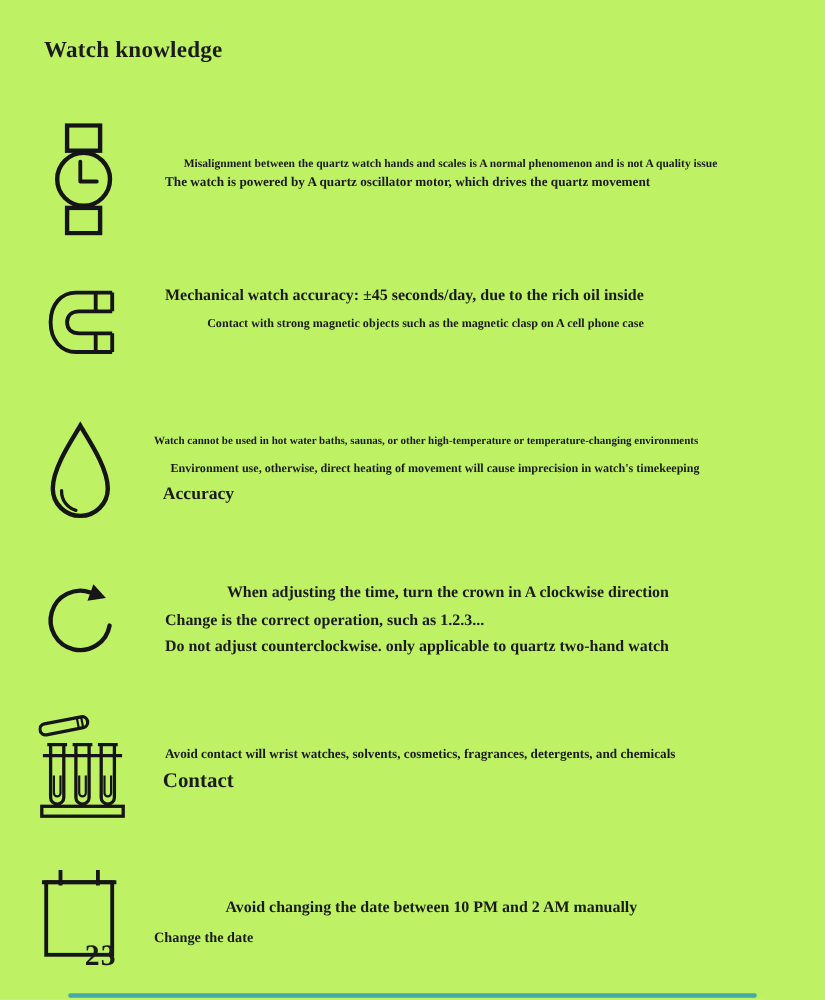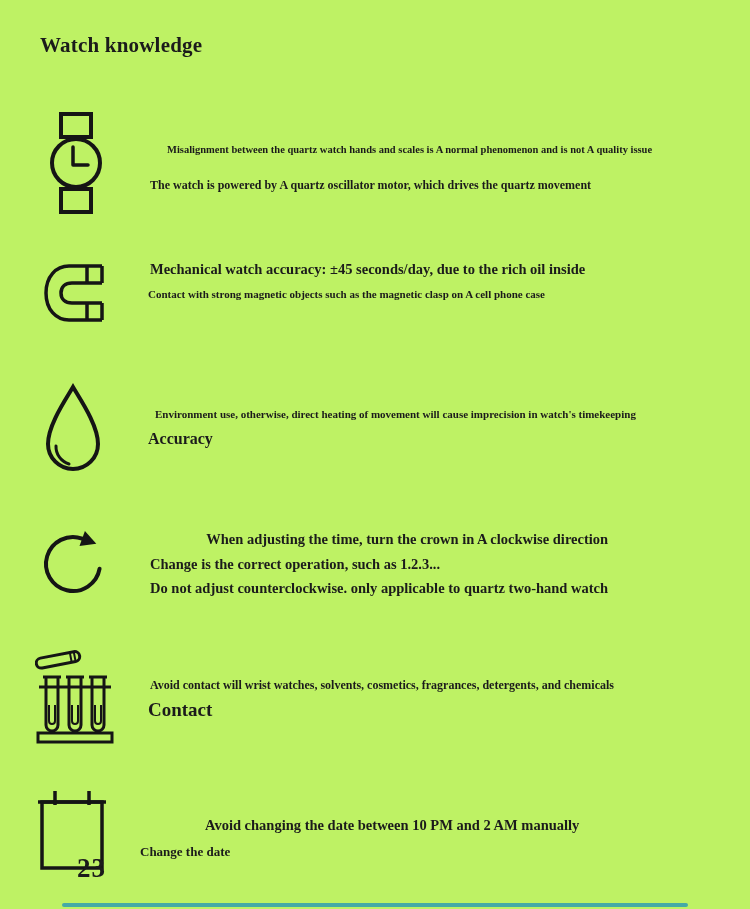--- a/index.html
+++ b/index.html
@@ -13,24 +13,24 @@
     font-size:21px; font-weight:700; letter-spacing:0.2px;
   }
   .icon { position:absolute; }
   .icon svg { display:block; }
   .txt { position:absolute; }
   .txt p { font-weight:700; line-height:1.15; white-space:nowrap; color:#1b1b1b; }
 
   .icon-s1 { left:45px;  top:112px; }
   .txt-s1  { left:150px; top:144px; }
   .s1l1 { font-size:10.5px; margin-left:17px; }
-  .s1l2 { font-size:12px;   margin-top:23px; }
+  .s1l2 { font-size:12px;   margin-top:3px; }
 
   .icon-s2 { left:42px;  top:262px; }
-  .txt-s2  { left:150px; top:261px; }
+  .txt-s2  { left:150px; top:261px;text-align:right; }
   .s2l1 { font-size:14.5px; }
   .s2l2 { font-size:12px; margin-top:8px;  margin-left:7px; }
   .s2l3 { font-size:11px; margin-top:10px; margin-left:-2px; }
 
   .icon-s3 { left:40px;  top:383px; }
   .txt-s3  { left:140px; top:396px; }
   .s3l1 { font-size:10px; }
   .s3l2 { font-size:11px; margin-top:12px; margin-left:15px; }
   .s3l3 { font-size:16px; margin-top:9px;  margin-left:8px; }
 
@@ -94,20 +94,21 @@
 
   <div class="icon icon-s3">
     <svg viewBox="0 0 66 92" width="66" height="92" aria-hidden="true">
       <g fill="none" stroke="#151515" stroke-width="4">
         <path d="M33 4 C26 16 8 42 8 61 a25 25 0 0 0 50 0 C58 42 40 16 33 4 Z"></path>
         <path d="M16 63 a18 18 0 0 0 13 18" stroke-width="3" stroke-linecap="round"></path>
       </g>
     </svg>
   </div>
   <div class="txt txt-s3">
+    <p class="s3l1">Watch cannot be used in hot water baths, saunas, or other high-temperature or temperature-changing environments</p>
     <p class="s3l2">Environment use, otherwise, direct heating of movement will cause imprecision in watch's timekeeping</p>
     <p class="s3l3">Accuracy</p>
   </div>
 
   <div class="icon icon-s4">
     <svg viewBox="0 0 66 78" width="66" height="78" aria-hidden="true">
       <path d="M59.6 47.7 A27 27 0 1 1 42.2 17.6" fill="none" stroke="#151515" stroke-width="4" stroke-linecap="round"></path>
       <polygon points="56.3,22.7 39.5,25.1 44.9,10.1" fill="#151515"></polygon>
     </svg>
   </div>

